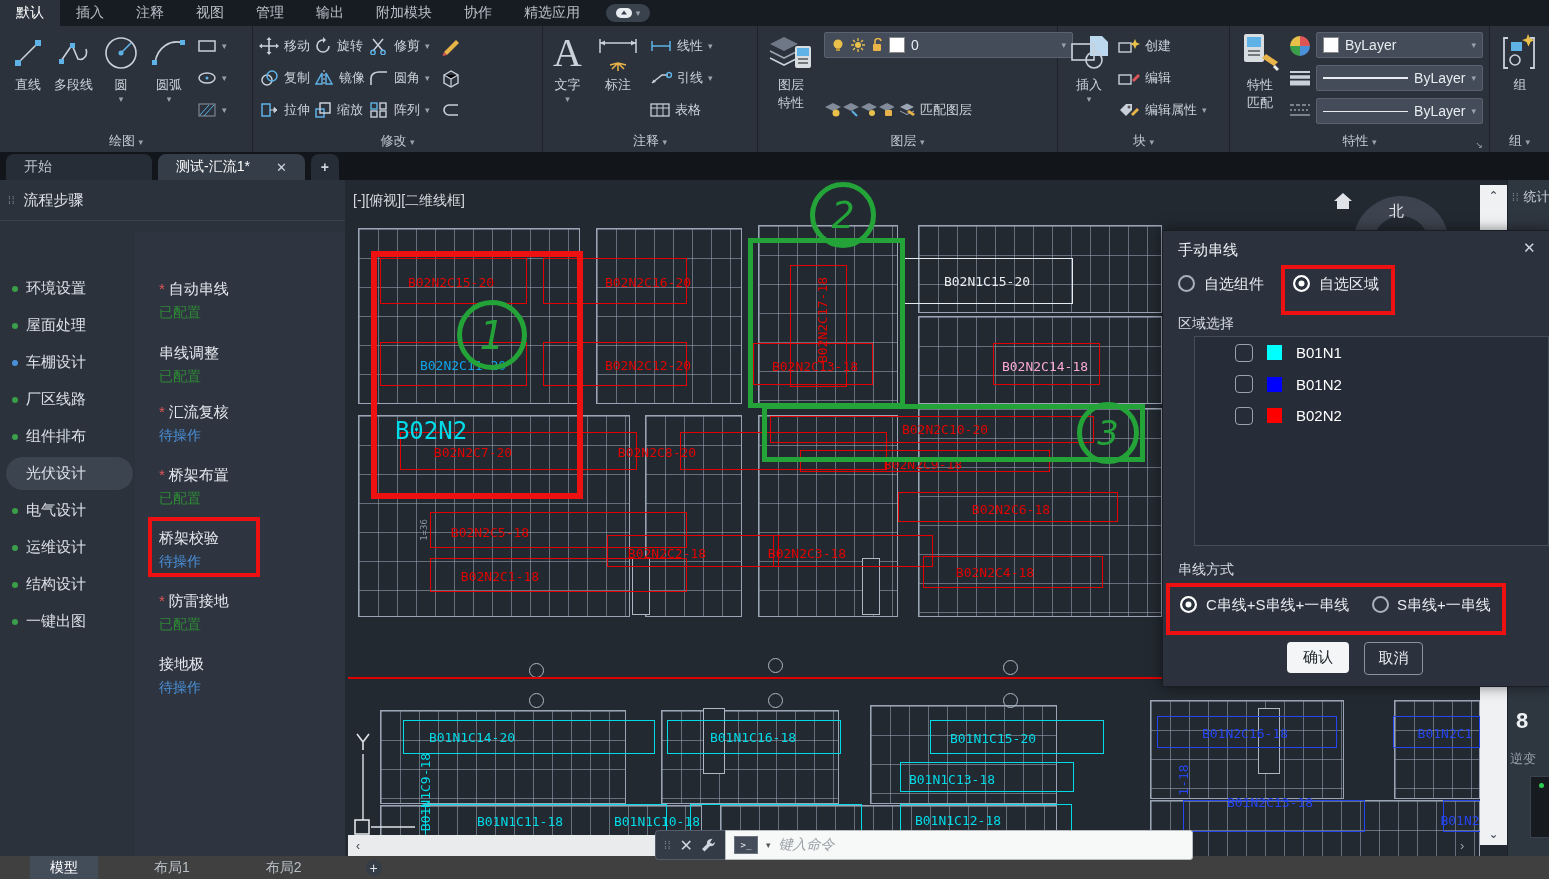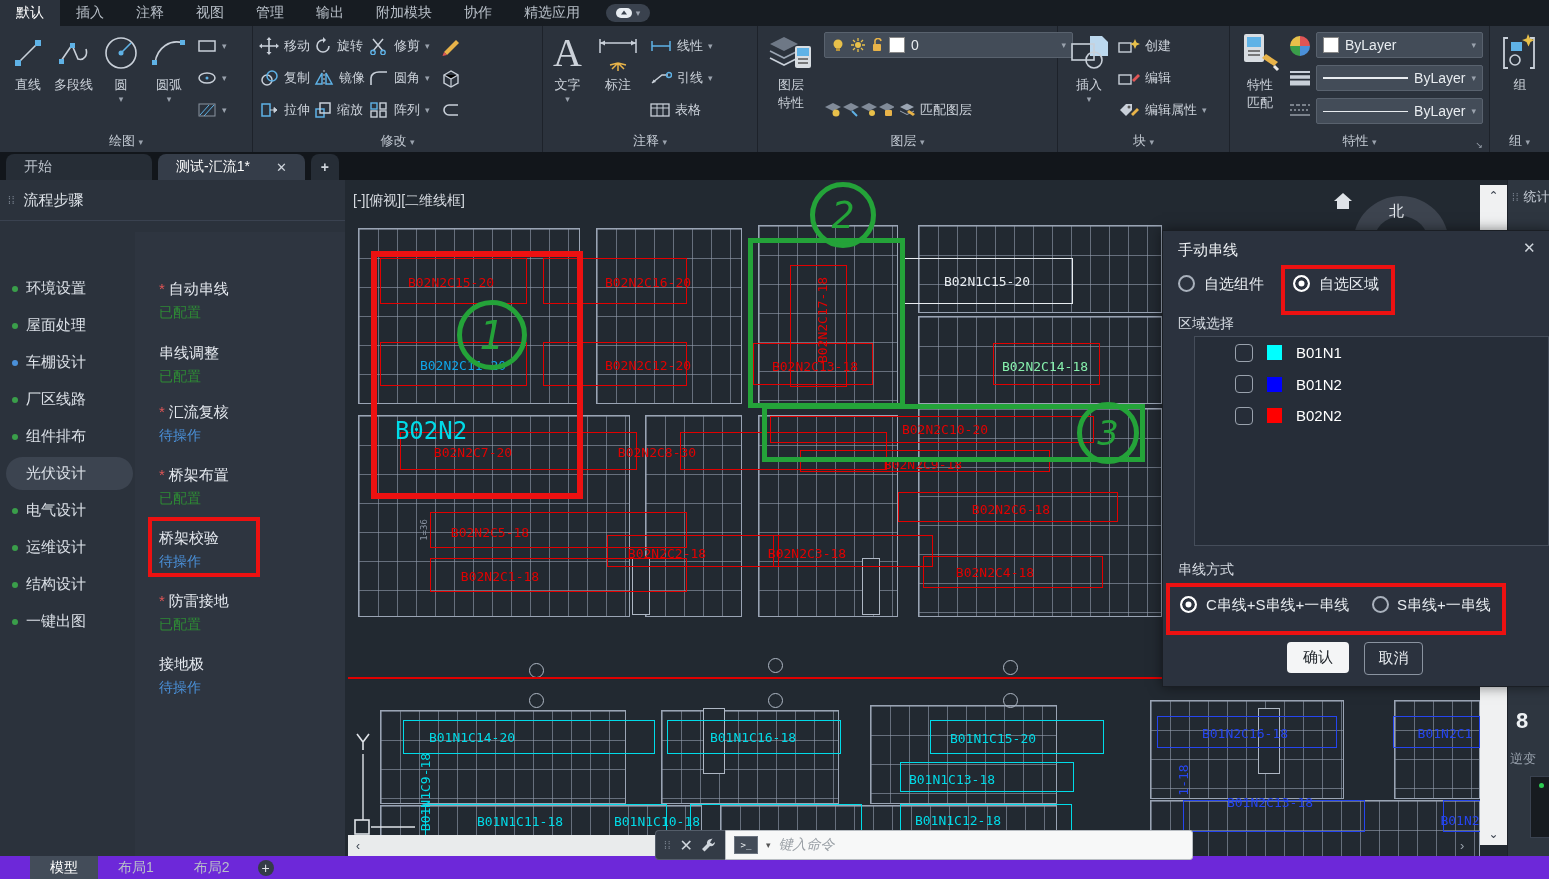--- a/index.html
+++ b/index.html
@@ -106,21 +106,21 @@
      box-sizing:border-box;overflow:hidden;}
   .lrow{display:flex;align-items:center;height:31.5px;padding-left:40px;gap:14px;}
   .cbx{width:18px;height:18px;border:1.5px solid #9aa2ad;border-radius:4px;box-sizing:border-box;}
   .csw{width:15px;height:15px;}
   .lrow .lb{font-size:15px;color:#ffffff;}
   .redann{position:absolute;border:4px solid #ed1111;z-index:5;}
   .btn{position:absolute;height:31px;border-radius:4px;font-size:15px;display:flex;align-items:center;justify-content:center;font-family:Liberation Serif, serif;}
   #btn-ok{left:124px;top:411px;width:62px;background:#f4f5f6;color:#1c2127;}
   #btn-cancel{left:201px;top:411px;width:57px;background:transparent;border:1px solid #8a93a0;color:#e8ecf0;}
   
-  #layoutbar{position:absolute;left:0;top:856px;width:100%;height:23px;background:#6d28d9;display:flex;align-items:center;font-size:14px;}
+  #layoutbar{position:absolute;left:0;top:856px;width:100%;height:23px;background:#404040;display:flex;align-items:center;font-size:14px;gap:36px;}
   .ltab{padding:0 20px;height:100%;display:flex;align-items:center;color:#b8bfc8;}
   .ltab.active{background:#434c59;color:#fff;}
   .ltab.plus{background:#343c47;border-radius:50%;width:16px;height:16px;padding:0;justify-content:center;margin-left:8px;color:#dfe3e8;}
 </style>
 </head>
 <body>
 
 <div id="app">
 
   <div id="tabbar">
@@ -683,26 +683,26 @@
         <div class="strrect" style="left: 1048px; top: 536px; width: 85px; height: 30px; border-color: rgb(37, 69, 240);"></div>
         <div class="strrect" style="left: 838px; top: 620px; width: 180px; height: 30px; border-color: rgb(37, 69, 240);"></div>
         <div class="strrect" style="left: 1098px; top: 620px; width: 40px; height: 30px; border-color: rgb(37, 69, 240);"></div>
         <div class="clabel" style="left: 106px; top: 102px; color: rgb(226, 0, 0);">B02N2C15-20</div>
         <div class="clabel" style="left: 303px; top: 102px; color: rgb(226, 0, 0);">B02N2C16-20</div>
         <div class="clabel" style="left: 477px; top: 140px; color: rgb(226, 0, 0); transform: translate(-50%, -50%) rotate(-90deg);">B02N2C17-18</div>
         <div class="clabel" style="left: 642px; top: 101px; color: rgb(232, 236, 240);">B02N1C15-20</div>
         <div class="clabel" style="left: 106px; top: 185px; color: #0ea5e9; margin-left: 12px;">B02N2C11-20</div>
         <div class="clabel" style="left: 303px; top: 185px; color: rgb(226, 0, 0);">B02N2C12-20</div>
         <div class="clabel" style="left: 470px; top: 186px; color: rgb(226, 0, 0);">B02N2C13-18</div>
-        <div class="clabel" style="left: 700px; top: 186px; color: #86efac;">B02N2C14-18</div>
+        <div class="clabel" style="left: 700px; top: 186px; color: #f9a8d4;">B02N2C14-18</div>
         <div class="clabel" style="left: 600px; top: 249px; color: rgb(226, 0, 0);">B02N2C10-20</div>
         <div class="clabel" style="left: 578px; top: 284px; color: rgb(226, 0, 0);">B02N2C9-18</div>
         <div class="clabel" style="left: 86px; top: 251px; color: rgb(0, 219, 232); font-size: 24px;">B02N2</div>
         <div class="clabel" style="left: 128px; top: 272px; color: rgb(226, 0, 0);">B02N2C7-20</div>
-        <div class="clabel" style="left: 312px; top: 272px; color: rgb(226, 0, 0);">B02N2C8-30</div>
+        <div class="clabel" style="left: 312px; top: 272px; color: rgb(226, 0, 0);">B02N2C8-20</div>
         <div class="clabel" style="left: 145px; top: 352px; color: rgb(226, 0, 0);">B02N2C5-18</div>
         <div class="clabel" style="left: 666px; top: 329px; color: rgb(226, 0, 0);">B02N2C6-18</div>
         <div class="clabel" style="left: 322px; top: 373px; color: rgb(226, 0, 0);">B02N2C2-18</div>
         <div class="clabel" style="left: 462px; top: 373px; color: rgb(226, 0, 0);">B02N2C3-18</div>
         <div class="clabel" style="left: 155px; top: 396px; color: rgb(226, 0, 0);">B02N2C1-18</div>
         <div class="clabel" style="left: 650px; top: 392px; color: rgb(226, 0, 0);">B02N2C4-18</div>
         <div class="clabel" style="left: 79px; top: 350px; color: rgb(138, 148, 162); font-size: 9px; transform: translate(-50%, -50%) rotate(-90deg);">1=36</div>
         <div class="clabel" style="left: 127px; top: 557px; color: rgb(0, 219, 232);">B01N1C14-20</div>
         <div class="clabel" style="left: 408px; top: 557px; color: rgb(0, 219, 232);">B01N1C16-18</div>
         <div class="clabel" style="left: 648px; top: 558px; color: rgb(0, 219, 232);">B01N1C15-20</div>

